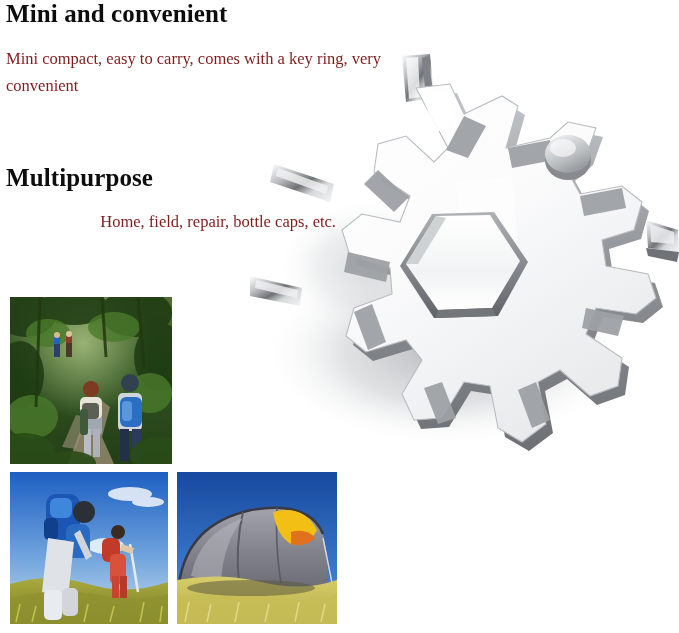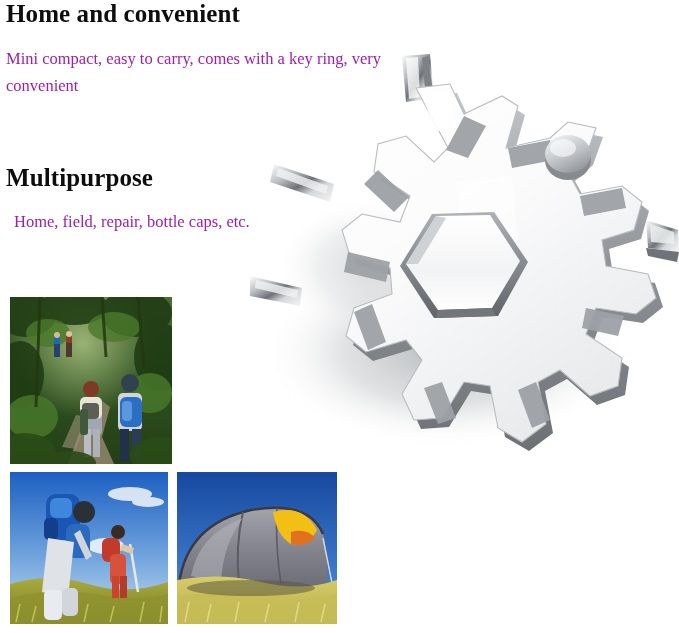--- a/index.html
+++ b/index.html
@@ -32,25 +32,25 @@
     white-space: nowrap;
   }
   .headline.h1 { position: absolute; left: 0; top: -1px; }
   .headline.h2 { position: absolute; left: 0; top: 163px; text-align: center; }
 
   .body-text {
     position: absolute;
     font-family: "Liberation Serif", "DejaVu Serif", serif;
     font-size: 16.5px;
     line-height: 27px;
-    color: #a21caf;
+    color: #7f1d1d;
     margin: 0;
   }
   .body-text.b1 { left: 0; top: 45px; width: 378px; }
-  .body-text.b2 { left: 8px; top: 208px; width: 330px; white-space: nowrap; }
+  .body-text.b2 { left: 0; top: 208px; width: 330px; white-space: nowrap; text-align: right; }
 
   
   .hero {
     position: absolute;
     left: 250px;
     top: 52px;
     width: 429px;
     height: 404px;
     z-index: 2;
   }
@@ -69,21 +69,21 @@
   .thumb.hill   { left: 10px; top: 472px; width: 158px; height: 152px; }
   .thumb.tent   { left: 177px; top: 472px; width: 160px; height: 152px; }
 </style>
 </head>
 <body>
 
 <div class="page">
 
   <div class="copy-block">
 
-    <div class="headline h1">Home and convenient</div>
+    <div class="headline h1">Mini and convenient</div>
 
     <div class="body-text b1">Mini compact, easy to carry, comes with a key ring, very convenient</div>
 
     <div class="headline h2">Multipurpose</div>
 
     <div class="body-text b2">Home, field, repair, bottle caps, etc.</div>
   </div>
 
   <div class="hero">
     <svg viewBox="0 0 429 404" xmlns="http://www.w3.org/2000/svg">

